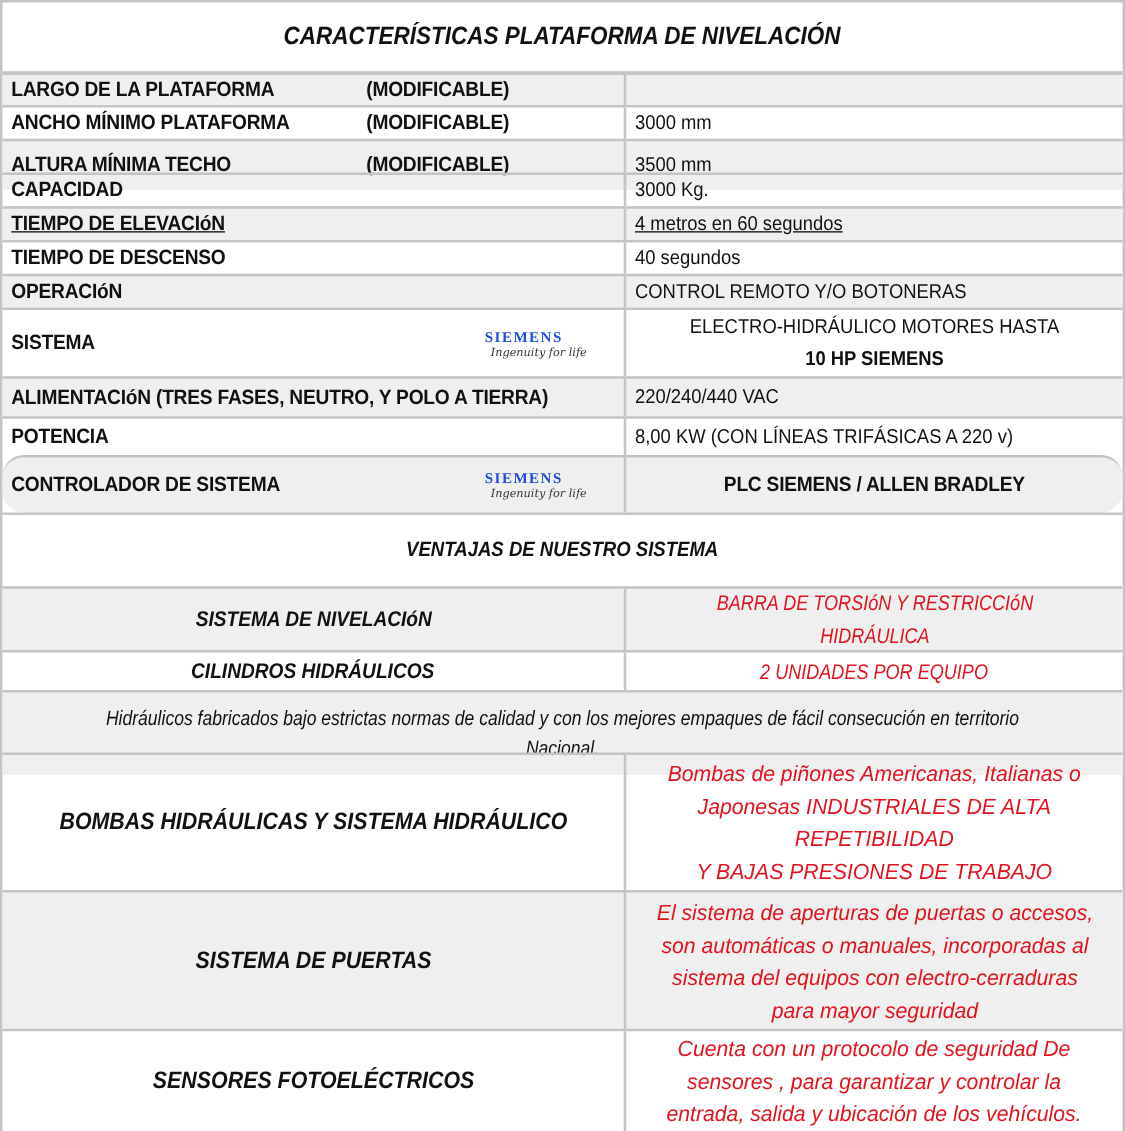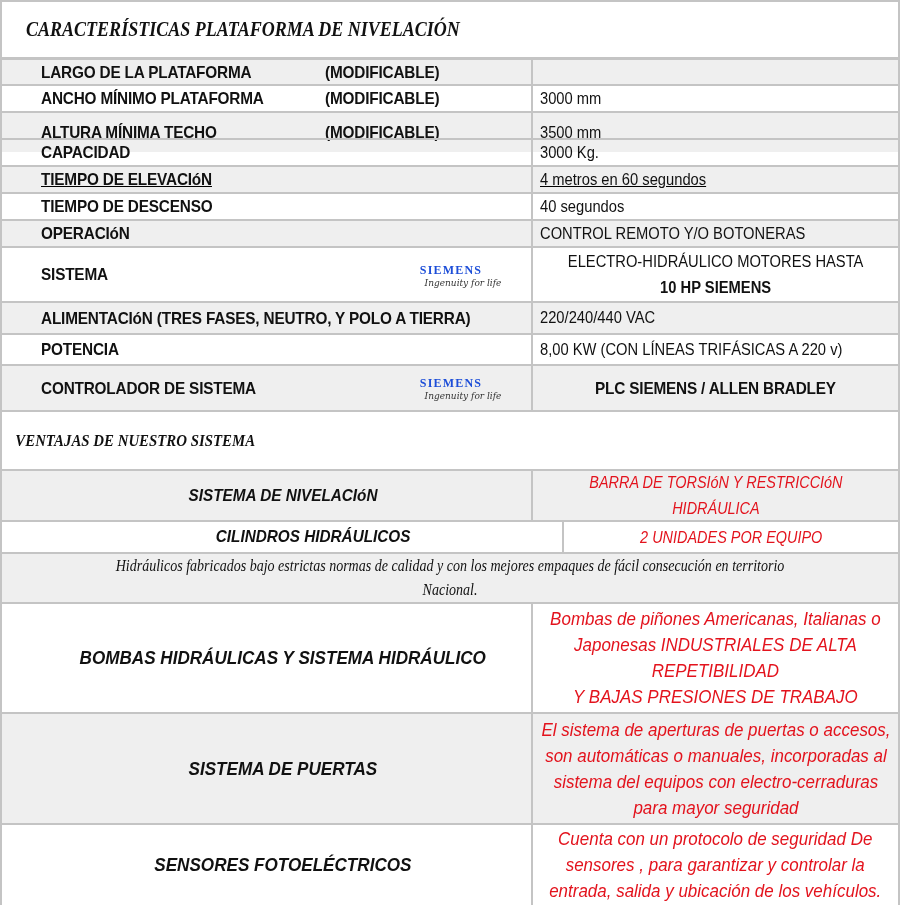--- a/index.html
+++ b/index.html
@@ -5,23 +5,23 @@
     html, body { margin: 0; padding: 0; background: #ffffff; }
     body { width: 900px; height: 905px; overflow: hidden; font-family: "Liberation Sans", sans-serif; }
     .sheet {
       position: absolute; left: 0; top: 0; width: 896px; height: 903px;
       border: 2px solid #c4c4c4; border-bottom-width: 2px; background: #fff;
     }
     .row { position: absolute; left: 0; width: 896px; display: flex; border-top: 2px solid #c4c4c4; box-sizing: border-box; }
     .row.first { border-top: none; }
     .row.shaded { background: #efefef; }
     .cell { box-sizing: border-box; height: 100%; display: flex; align-items: center; color: #111; }
-    .cl { width: 499px; border-right: 2px solid #c4c4c4; padding-left: 7px; position: relative; margin-left: 32px; }
+    .cl { width: 499px; border-right: 2px solid #c4c4c4; padding-left: 7px; position: relative; }
     .cr { flex: 1; padding-left: 7px; }
-    .full { width: 100%; justify-content: flex-start; text-align: center; font-family: Liberation Serif, serif; }
+    .full { width: 100%; justify-content: center; text-align: center; }
     .lbl { font-weight: bold; font-size: 16.5px; letter-spacing: -0.2px; transform: scaleX(0.93); transform-origin: left center; white-space: nowrap; }
     .mod { position: absolute; left: 291px; }
     .val { font-size: 16px; transform: scaleX(0.92); transform-origin: left center; white-space: nowrap; }
     .center { justify-content: center; text-align: center; padding-left: 0; }
     .title { font-style: italic; font-weight: bold; font-size: 20px; transform: scaleX(0.9); }
     .subtitle { font-style: italic; font-weight: bold; font-size: 16.5px; transform: scaleX(0.9); }
     .adv-l { font-style: italic; font-weight: bold; font-size: 17px; transform: scaleX(0.9); white-space: nowrap; }
     .adv-l.big { font-size: 19px; }
     .red { color: #e3131d; font-style: italic; }
     .red-cond { font-size: 17px; transform: scaleX(0.85); line-height: 23px; }
@@ -124,21 +124,21 @@
       </div>
   </div>
   <div class="row" style="top:331px;height:31px;">
     <div class="cell cl">
         <span class="lbl">POTENCIA</span>
       </div>
     <div class="cell cr">
         <span class="val">8,00 KW (CON LÍNEAS TRIFÁSICAS A 220 v)</span>
       </div>
   </div>
-  <div class="row shaded" style="top:362px;height:46px;">
+  <div class="row shaded" style="top:362px;height:46px;border-radius:17px;">
     <div class="cell cl">
       <span class="lbl">CONTROLADOR DE SISTEMA</span>
       <div class="logo">
         <div class="logo-word">SIEMENS</div>
         <div class="logo-tag">Ingenuity for life</div>
       </div>
     </div>
     <div class="cell cr center">
         <span class="lbl" style="transform-origin:center;">PLC SIEMENS / ALLEN BRADLEY</span>
       </div>
@@ -154,30 +154,30 @@
     <div class="cell cl center">
         <span class="adv-l">SISTEMA DE NIVELACIóN</span>
       </div>
     <div class="cell cr center">
       <div class="twoline red red-cond">
         <div>BARRA DE TORSIóN Y RESTRICCIóN</div>
         <div>HIDRÁULICA</div>
       </div>
     </div>
   </div>
-  <div class="row" style="top:518px;height:32px;padding-left:31px;">
+  <div class="row" style="top:518px;height:32px;">
     <div class="cell cl center">
         <span class="adv-l">CILINDROS HIDRÁULICOS</span>
       </div>
     <div class="cell cr center">
         <span class="red red-cond">2 UNIDADES POR EQUIPO</span>
       </div>
   </div>
 
-  <div class="row shaded" style="top:550px;height:50px;">
+  <div class="row shaded" style="top:550px;height:68px;">
     <div class="cell full">
       <div class="note">
         <div>Hidráulicos fabricados bajo estrictas normas de calidad y con los mejores empaques de fácil consecución en territorio</div>
         <div>Nacional.</div>
       </div>
     </div>
   </div>
 
   <div class="row" style="top:600px;height:110px;">
     <div class="cell cl center">

